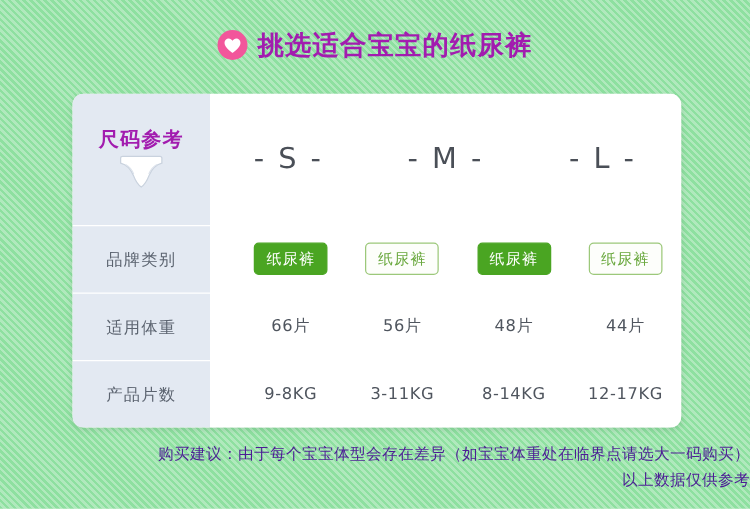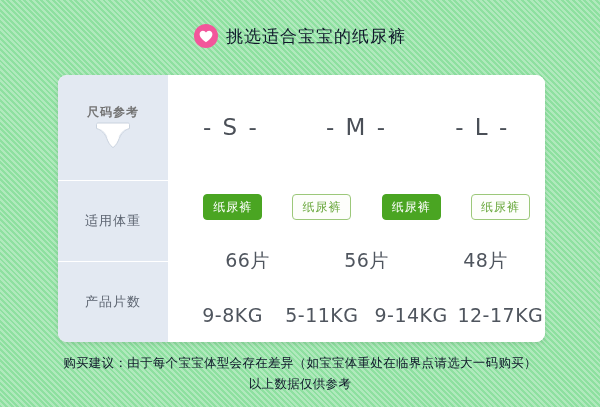--- a/index.html
+++ b/index.html
@@ -39,23 +39,23 @@
     height: 24px;
     border-radius: 50%;
     background: #f2569b;
     display: flex;
     align-items: center;
     justify-content: center;
     flex: 0 0 auto;
   }
   .heart-badge svg { display: block; }
   .title-text {
-    font-size: 17px;
-    font-weight: normal;
-    color: #0f172a;
+    font-size: 21px;
+    font-weight: bold;
+    color: #a21caf;
     letter-spacing: 1px;
     line-height: 1;
     white-space: nowrap;
   }
 
   
   .card {
     position: absolute;
     left: 58px;
     top: 75px;
@@ -80,23 +80,23 @@
     height: 105px;
     flex: 0 0 105px;
     display: flex;
     flex-direction: column;
     align-items: center;
     justify-content: center;
     gap: 4px;
     border-bottom: 1px solid #ffffff;
   }
   .label-head-text {
-    font-size: 12px;
+    font-size: 16px;
     font-weight: bold;
-    color: #737373;
+    color: #a21caf;
     letter-spacing: 1px;
     line-height: 1;
   }
   .diaper-icon svg { display: block; }
   .label-cell {
     flex: 1 1 0;
     display: flex;
     align-items: center;
     justify-content: center;
     font-size: 13px;
@@ -146,34 +146,34 @@
     background: #4aa522;
     color: #ffffff;
     border: 1px solid #4aa522;
   }
   .badge.outline {
     background: #fdfefb;
     color: #6aa83e;
     border: 1px solid #9cc87a;
   }
   .value-text {
-    font-size: 19px;
+    font-size: 13px;
     color: #4f555e;
     letter-spacing: 0.5px;
     white-space: nowrap;
   }
 
   
   .footer {
     position: absolute;
     left: 0;
     top: 352px;
     width: 600px;
-    text-align: center;
-    color: #0f172a;
+    text-align: right;
+    color: #4c1d95;
     font-size: 12.5px;
     line-height: 21px;
     letter-spacing: 0.3px;
   }
   .footer-line { white-space: nowrap; }
 </style>
 </head>
 <body>
 
 <div class="title-bar">
@@ -191,20 +191,21 @@
     <div class="label-head">
       <span class="label-head-text">尺码参考</span>
       <span class="diaper-icon">
         <svg width="38" height="27" viewBox="0 0 38 27" aria-hidden="true">
           <path d="M2.5 2.5 C2.5 1.6 3.2 1 4.1 1 L33.9 1 C34.8 1 35.5 1.6 35.5 2.5 L35.5 6.5 C30.5 7.8 27.2 11.5 25.2 16.5 C24.0 19.6 22.2 23.5 19.0 25.6 C15.8 23.5 14.0 19.6 12.8 16.5 C10.8 11.5 7.5 7.8 2.5 6.5 Z" fill="#ffffff" stroke="#c9d2de" stroke-width="1" stroke-linejoin="round"></path>
           <path d="M6.5 7.6 C9.5 9.2 11.6 12.0 13.0 15.2" fill="none" stroke="#dde3ec" stroke-width="0.9"></path>
           <path d="M31.5 7.6 C28.5 9.2 26.4 12.0 25.0 15.2" fill="none" stroke="#dde3ec" stroke-width="0.9"></path>
         </svg>
       </span>
     </div>
+    <div class="label-cell">品牌类别</div>
     <div class="label-cell">适用体重</div>
     <div class="label-cell">产品片数</div>
   </div>
 
   <div class="data-col">
 
     <div class="data-row sizes">
       <div class="data-cell">
         <span class="size-text">- S -</span>
       </div>
@@ -234,31 +235,34 @@
     <div class="data-row body">
       <div class="data-cell">
         <span class="value-text">66片</span>
       </div>
       <div class="data-cell">
         <span class="value-text">56片</span>
       </div>
       <div class="data-cell">
         <span class="value-text">48片</span>
       </div>
+      <div class="data-cell">
+        <span class="value-text">44片</span>
+      </div>
     </div>
 
     <div class="data-row body">
       <div class="data-cell">
         <span class="value-text">9-8KG</span>
       </div>
       <div class="data-cell">
-        <span class="value-text">5-11KG</span>
-      </div>
-      <div class="data-cell">
-        <span class="value-text">9-14KG</span>
+        <span class="value-text">3-11KG</span>
+      </div>
+      <div class="data-cell">
+        <span class="value-text">8-14KG</span>
       </div>
       <div class="data-cell">
         <span class="value-text">12-17KG</span>
       </div>
     </div>
 
   </div>
 </div>
 
 <div class="footer">

